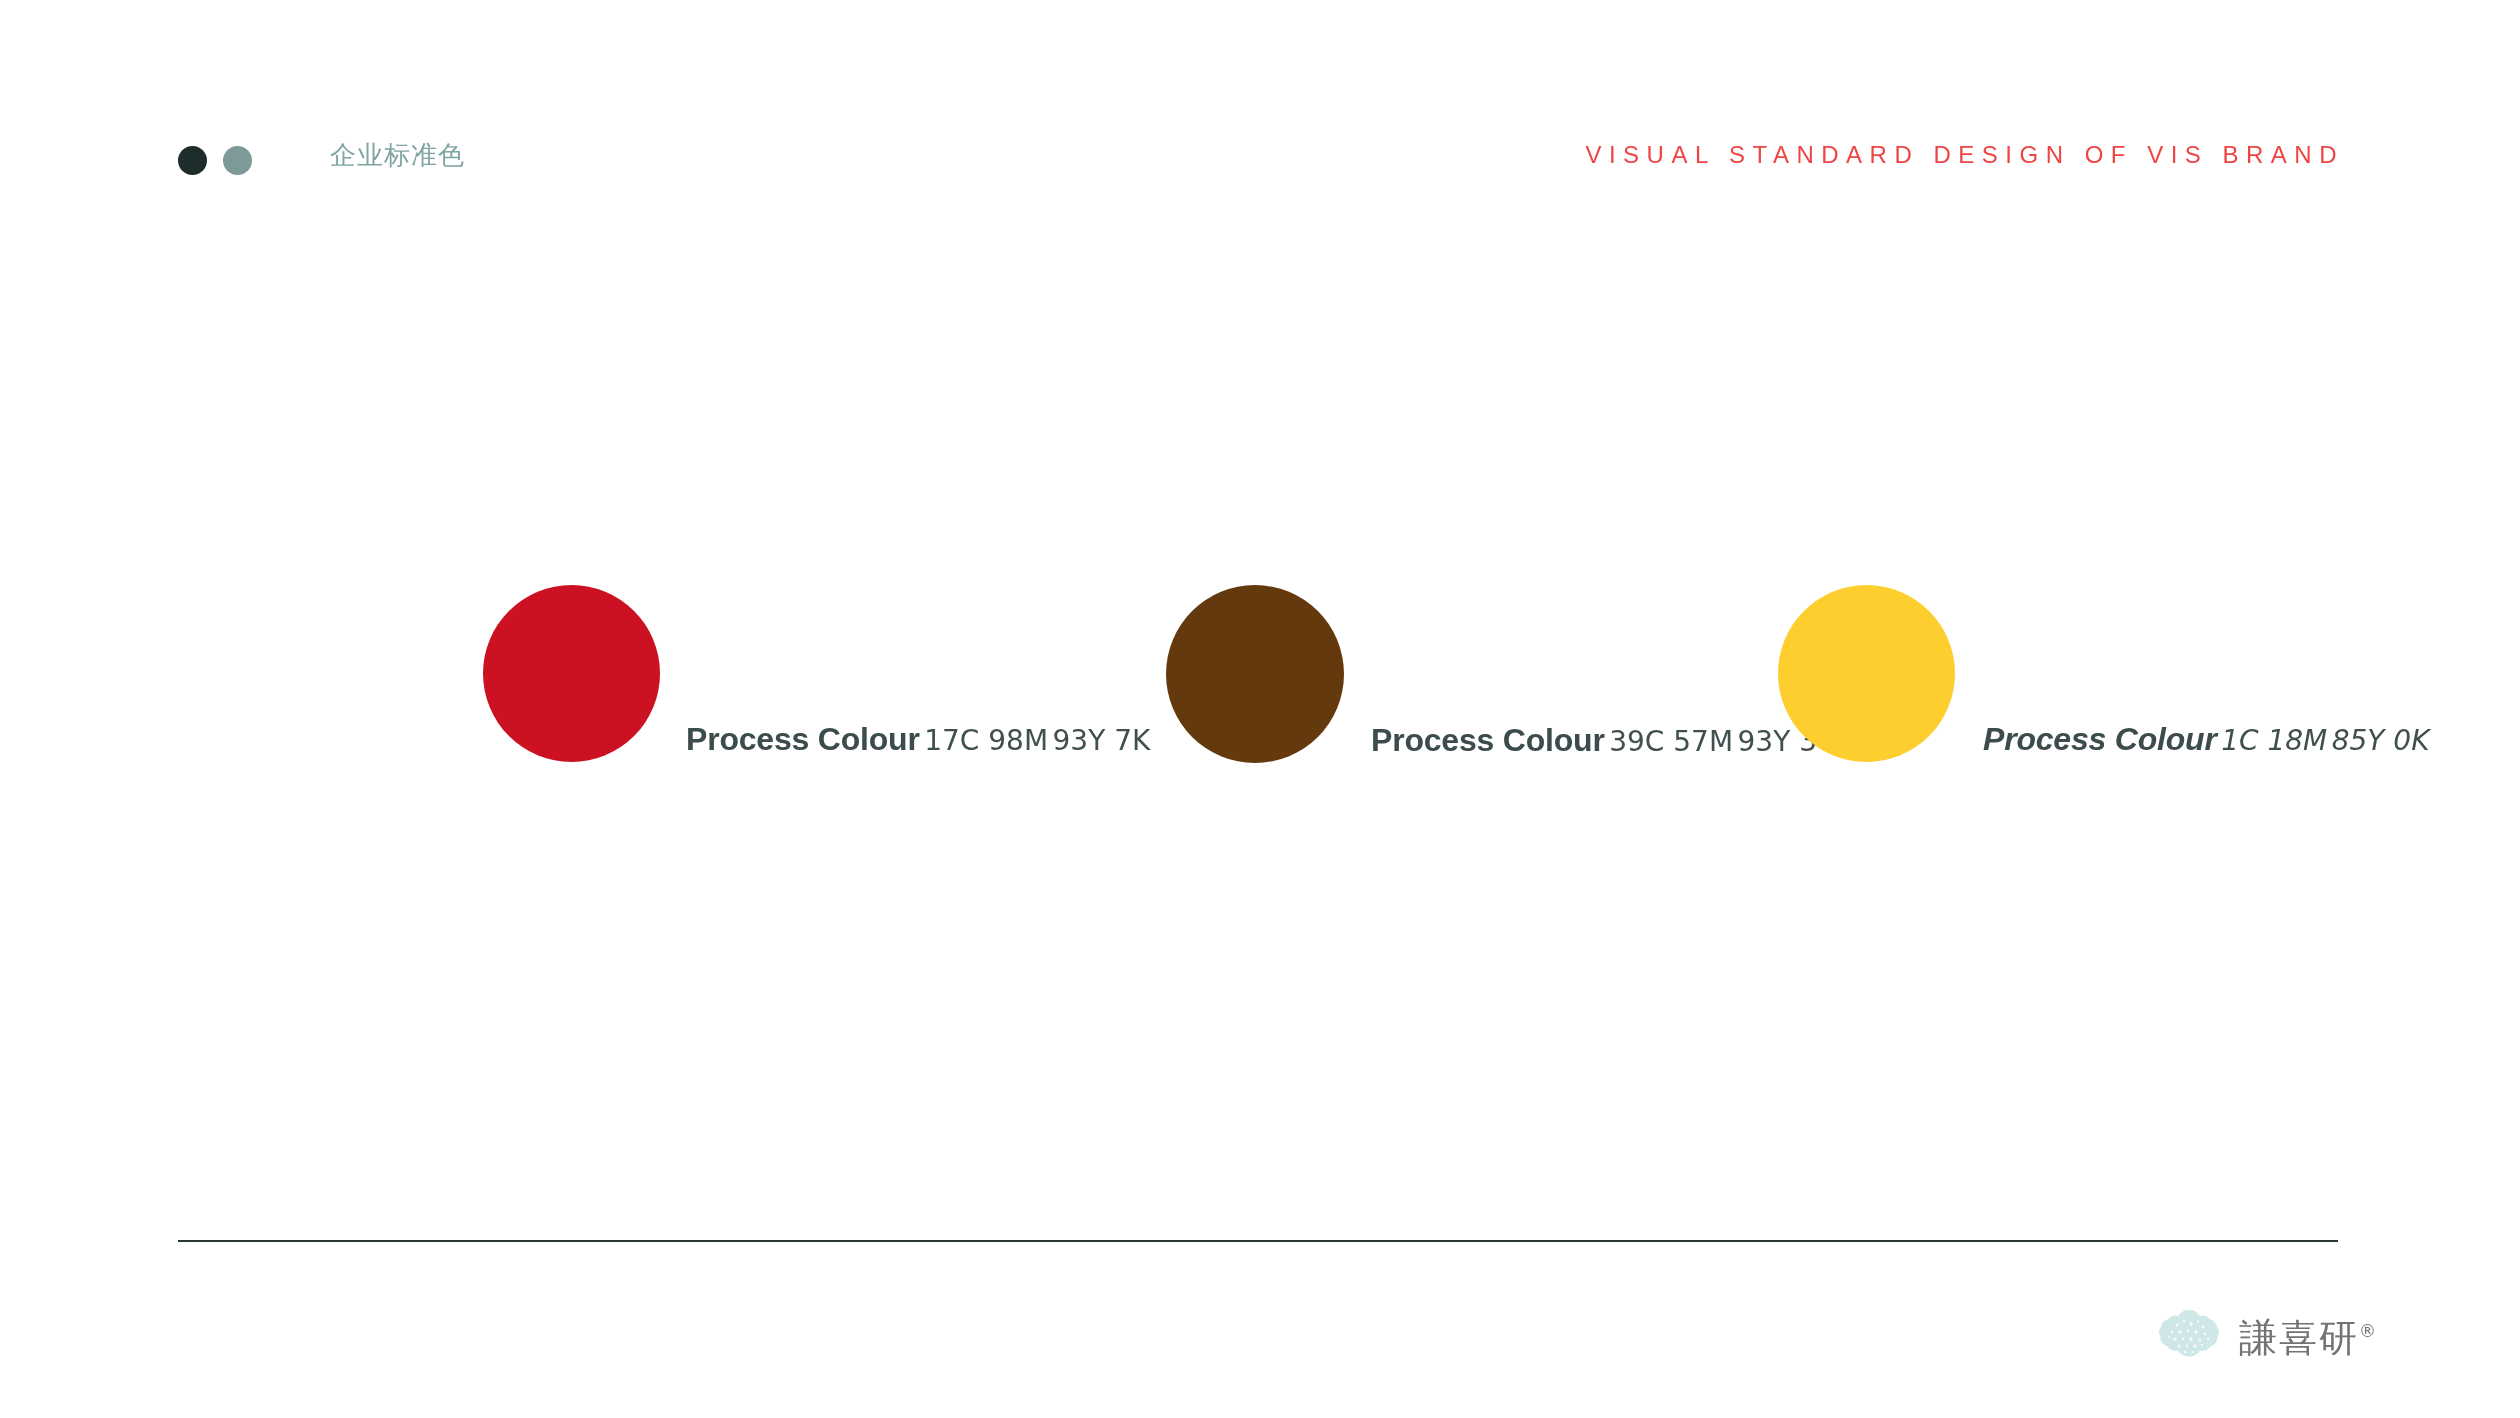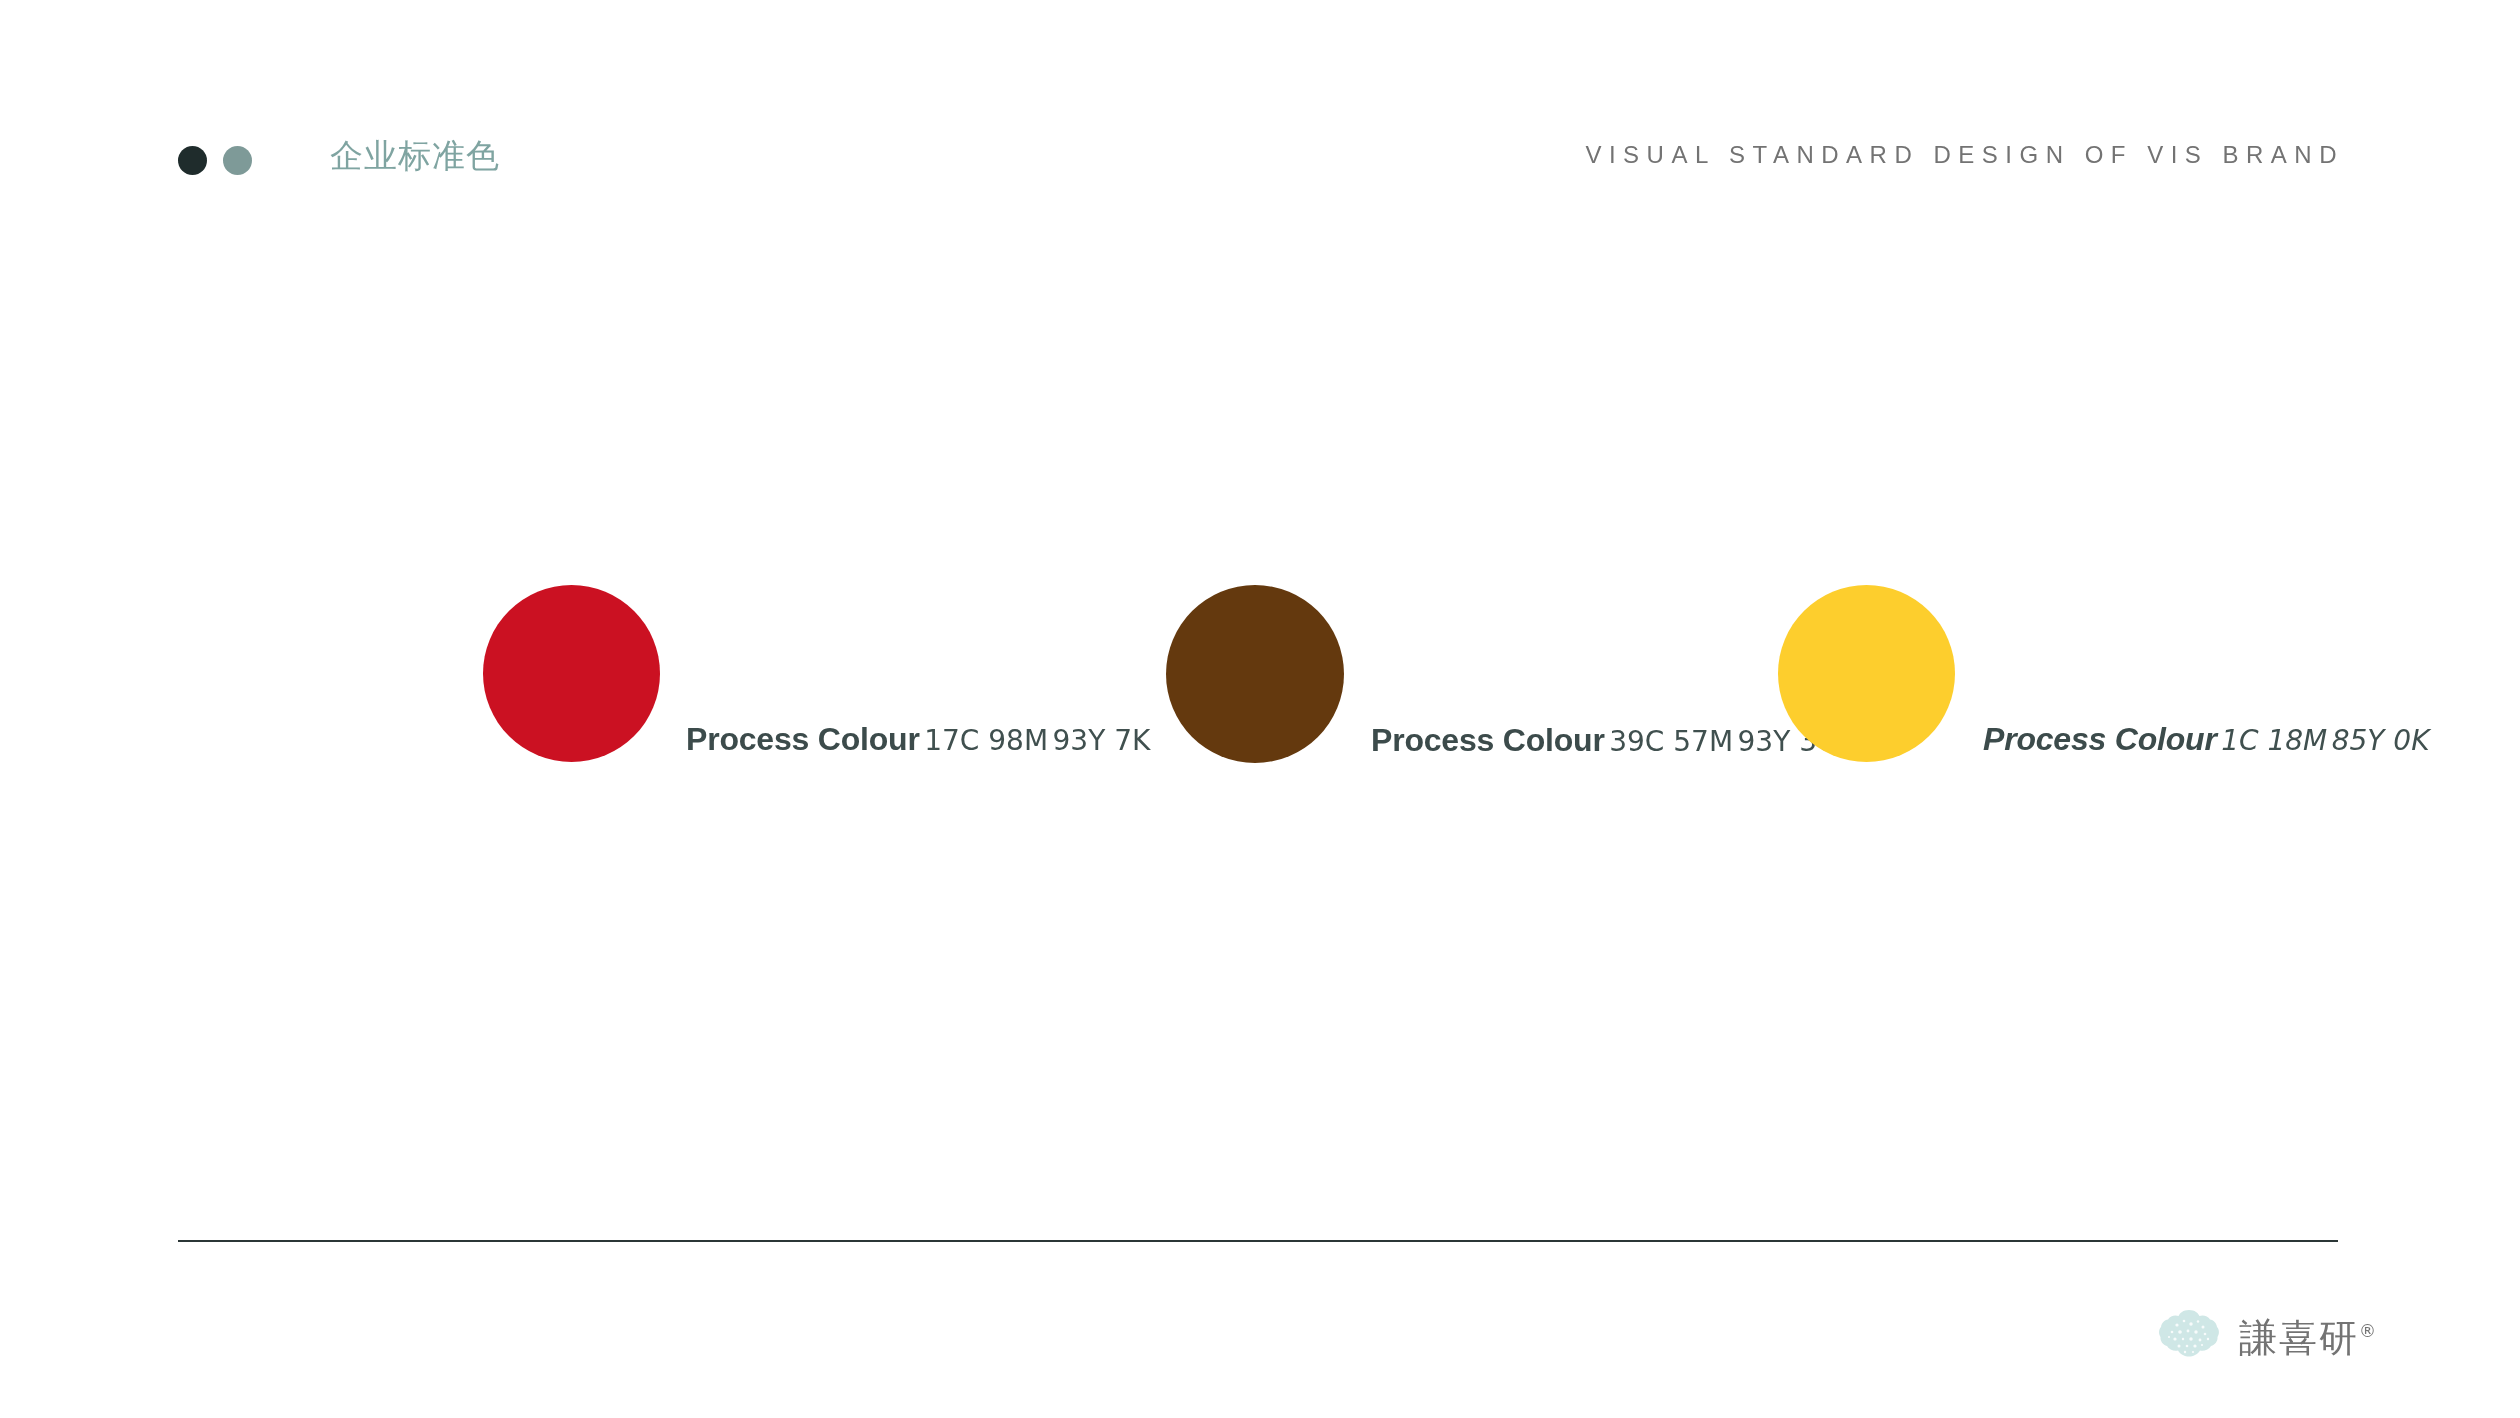--- a/index.html
+++ b/index.html
@@ -41,21 +41,21 @@
     border-radius: 50%;
     display: block;
   }
   .dot.dark  { background: #1f2c2c; }
   .dot.teal  { background: #7e9a98; }
 
   .header-title {
     position: absolute;
     left: 330px;
     top: 134px;
-    font-size: 33px;
+    font-size: 26px;
     line-height: 44px;
     letter-spacing: 1px;
     color: #7fa4a1;
     white-space: nowrap;
     font-family: Liberation Serif, serif;
   }
 
   .header-right {
     position: absolute;
     right: 176px;
@@ -165,21 +165,21 @@
 
   <div class="header">
 
     <div class="header-dots">
       <span class="dot dark" style="background: rgb(31, 44, 44);"></span>
       <span class="dot teal" style="background: rgb(126, 154, 152);"></span>
     </div>
 
     <div class="header-title" style="color: rgb(127, 164, 161);">企业标准色</div>
 
-    <div class="header-right" style="color: #737373;">VISUAL STANDARD DESIGN OF VIS BRAND</div>
+    <div class="header-right" style="color: #ef4444;">VISUAL STANDARD DESIGN OF VIS BRAND</div>
   </div>
 
   <div class="swatch-row">
 
     <div class="swatch" id="swatch-1">
       <span class="swatch-circle" style="background:#cb1122;"></span>
       <span class="swatch-text">
         <span class="swatch-name">Process Colour</span>
         <span class="swatch-code">17C 98M</span>
         <span class="swatch-code">93Y 7K</span>

